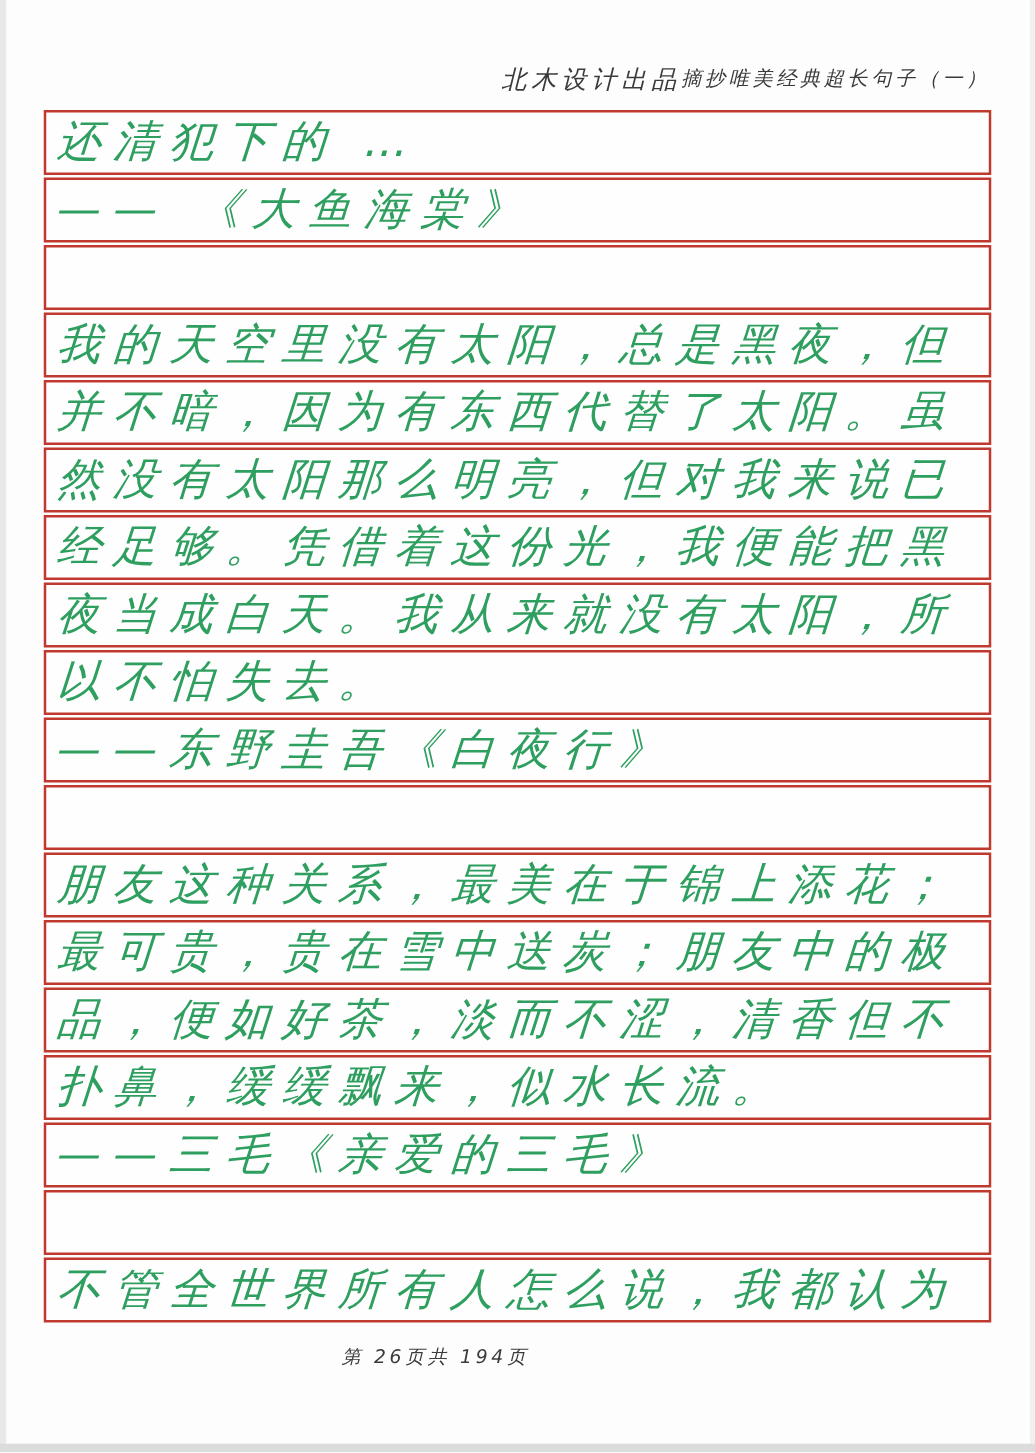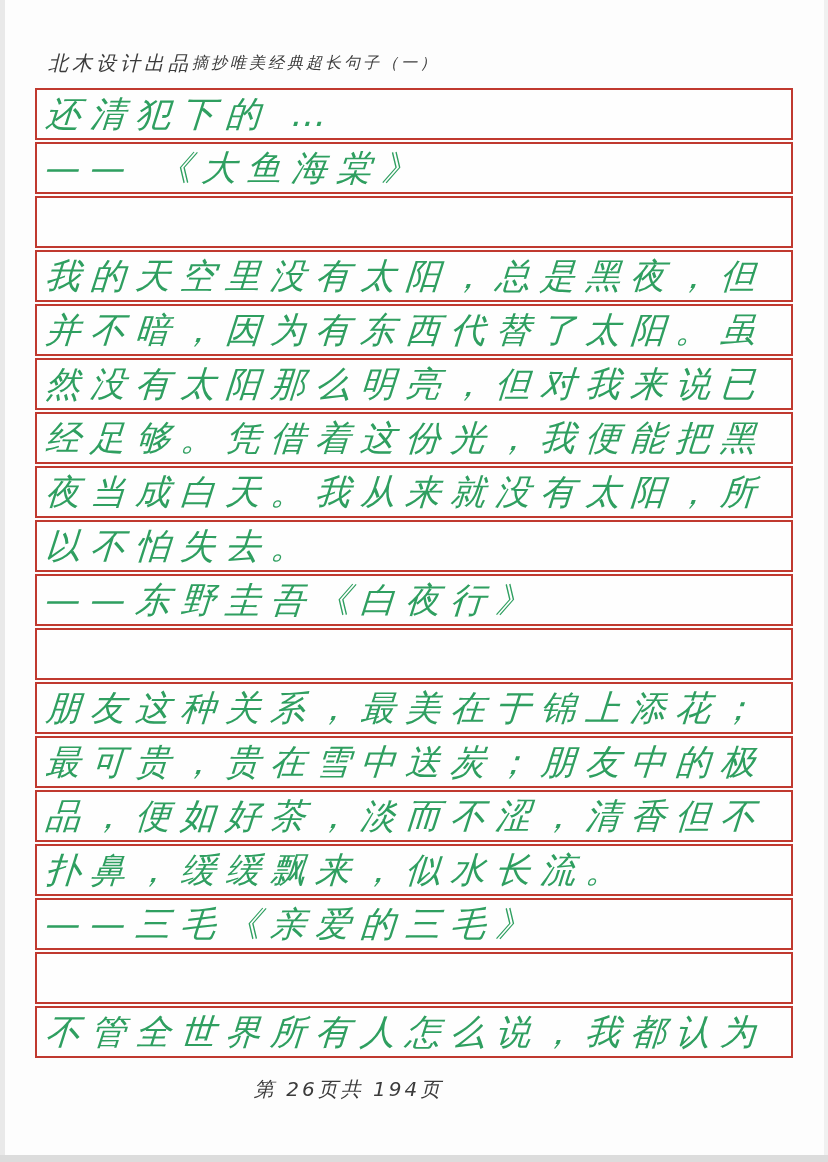--- a/index.html
+++ b/index.html
@@ -10,21 +10,21 @@
     overflow:hidden;
     font-family:"DejaVu Sans",sans-serif;
   }
   
   .edge-left{position:absolute;left:0;top:0;width:5px;height:1162px;background:#e9e9e9;}
   .edge-right{position:absolute;right:0;top:0;width:4px;height:1162px;background:#f0f0f0;}
   .edge-bottom{position:absolute;left:0;bottom:0;width:828px;height:7px;background:#dcdcdc;}
 
   .header{
     position:absolute;left:48px;right:36px;top:46px;height:34px;
-    display:flex;justify-content:flex-start;align-items:center;
+    display:flex;justify-content:flex-end;align-items:center;
     color:#3b3b3b;
   }
   .header .brand{
     font-size:20px;letter-spacing:4px;font-style:italic;
   }
   .header .title{
     font-size:16px;letter-spacing:3px;font-style:italic;
   }
 
   .grid{
@@ -49,21 +49,21 @@
     color:var(--ink-green,#2f9f60);
     font-style:italic;
     transform:skewX(-4deg);
     transform-origin:left bottom;
   }
 
   .footer{
     position:absolute;left:0;top:1076px;width:697px;
     text-align:center;
     color:#3b3b3b;
-    font-size:20px;letter-spacing:3px;font-style:italic;
+    font-size:15px;letter-spacing:3px;font-style:italic;
   }
 </style>
 </head>
 <body>
 
 <div class="page">
   <div class="edge-left"></div>
   <div class="edge-right"></div>
   <div class="edge-bottom"></div>
 

